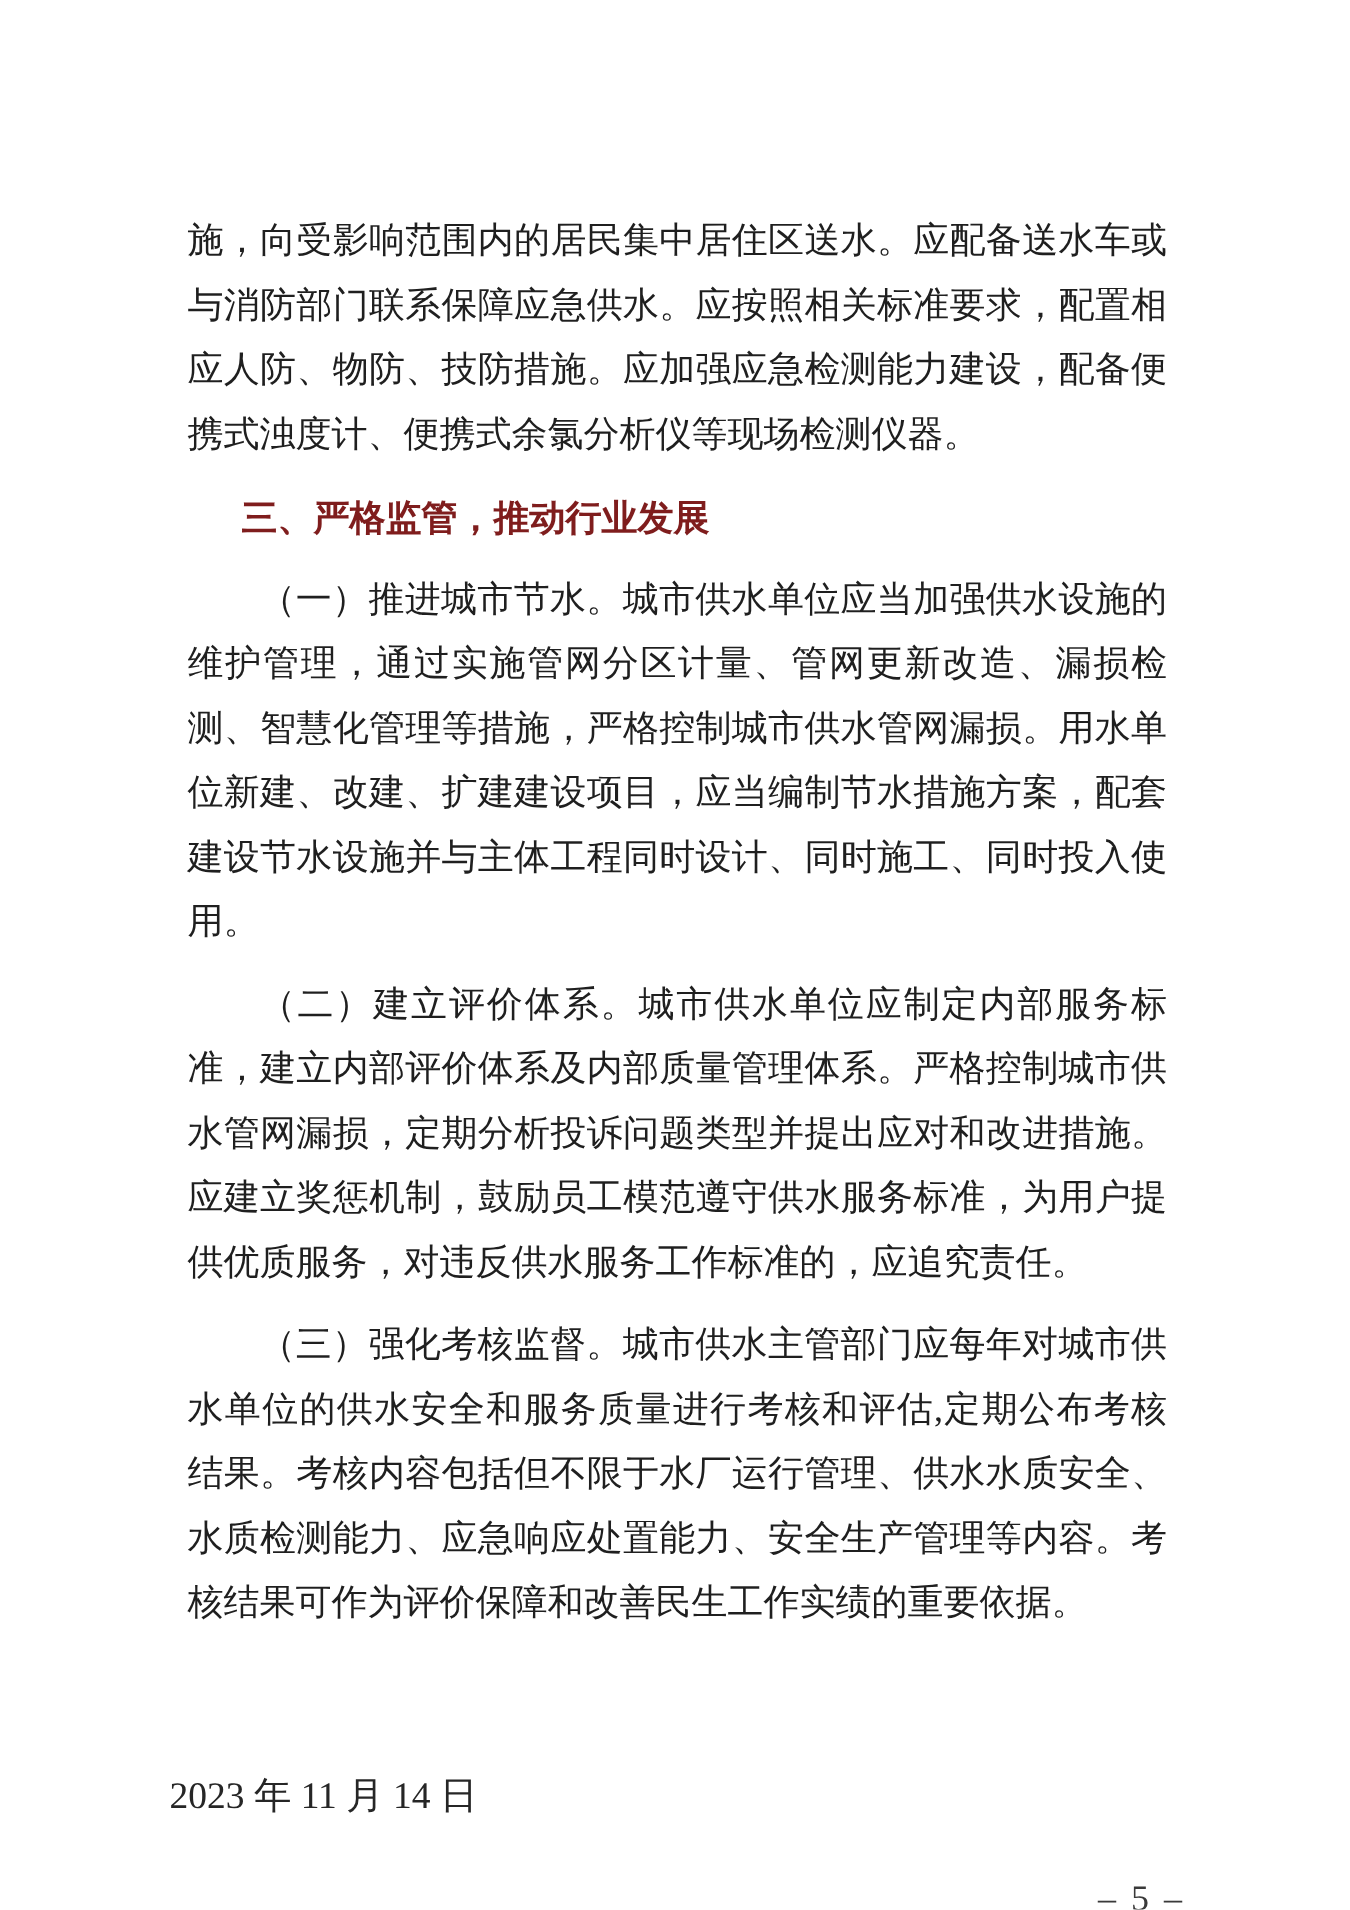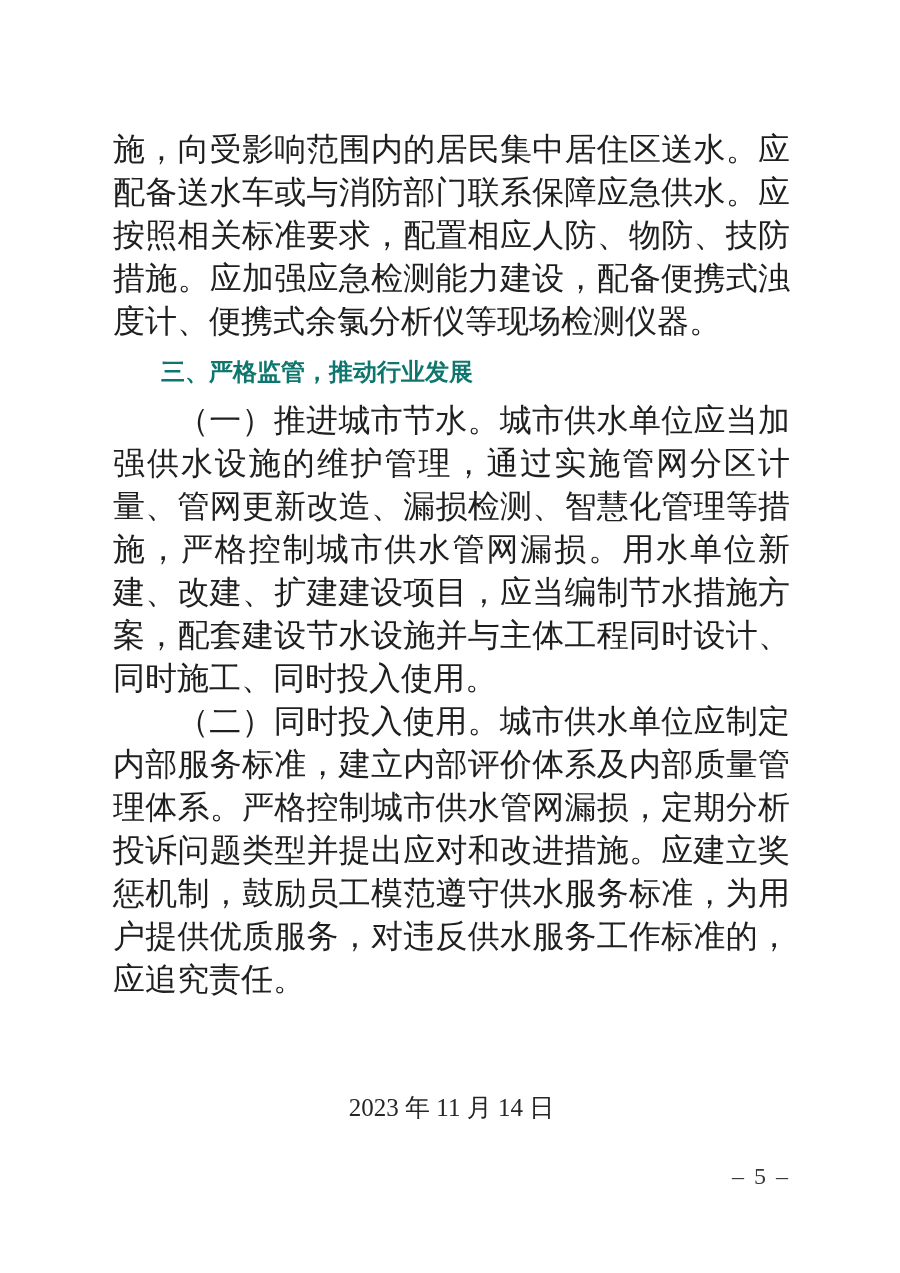--- a/index.html
+++ b/index.html
@@ -16,45 +16,45 @@
     overflow: hidden;
   }
   .page {
     position: absolute;
     left: 113px;
     top: 0;
     width: 677px;
     padding-top: 128px;
   }
   .para {
-    font-size: 32px;
+    font-size: 24px;
     line-height: 43px;
     text-align: justify;
     text-justify: inter-ideograph;
-    margin: 0;
+    margin: 12px;
     word-break: break-all;
   }
   .para.indent {
     text-indent: 2em;
   }
   .section-heading {
     font-size: 24px;
     line-height: 43px;
     font-weight: bold;
     font-family: "Liberation Sans", "DejaVu Sans", sans-serif;
     text-indent: 2em;
     margin: 7px 0 6px 0;
-    color: #0f766e;
+    color: #7f1d1d;
   }
   .lead {
     font-weight: normal;
   }
   .date-line {
     margin-top: 85px;
-    text-align: center;
+    text-align: left;
     font-size: 25px;
     line-height: 43px;
     color: #262626;
   }
   .page-number {
     margin-top: 26px;
     text-align: right;
     font-size: 24px;
     line-height: 43px;
     color: #3a3a3a;
@@ -65,20 +65,21 @@
 <body>
 
 <div class="page">
 
   <p class="para">施，向受影响范围内的居民集中居住区送水。应配备送水车或与消防部门联系保障应急供水。应按照相关标准要求，配置相应人防、物防、技防措施。应加强应急检测能力建设，配备便携式浊度计、便携式余氯分析仪等现场检测仪器。</p>
 
   <h3 class="section-heading">三、严格监管，推动行业发展</h3>
 
   <p class="para indent"><span class="lead">（一）推进城市节水。</span><span>城市供水单位应当加强供水设施的维护管理，通过实施管网分区计量、管网更新改造、漏损检测、智慧化管理等措施，严格控制城市供水管网漏损。用水单位新建、改建、扩建建设项目，应当编制节水措施方案，配套建设节水设施并与主体工程同时设计、同时施工、同时投入使用。</span></p>
 
-  <p class="para indent"><span class="lead">（二）同时投入使用。</span><span>城市供水单位应制定内部服务标准，建立内部评价体系及内部质量管理体系。严格控制城市供水管网漏损，定期分析投诉问题类型并提出应对和改进措施。应建立奖惩机制，鼓励员工模范遵守供水服务标准，为用户提供优质服务，对违反供水服务工作标准的，应追究责任。</span></p>
+  <p class="para indent"><span class="lead">（二）建立评价体系。</span><span>城市供水单位应制定内部服务标准，建立内部评价体系及内部质量管理体系。严格控制城市供水管网漏损，定期分析投诉问题类型并提出应对和改进措施。应建立奖惩机制，鼓励员工模范遵守供水服务标准，为用户提供优质服务，对违反供水服务工作标准的，应追究责任。</span></p>
 
+  <p class="para indent"><span class="lead">（三）强化考核监督。</span><span>城市供水主管部门应每年对城市供水单位的供水安全和服务质量进行考核和评估,定期公布考核结果。考核内容包括但不限于水厂运行管理、供水水质安全、水质检测能力、应急响应处置能力、安全生产管理等内容。考核结果可作为评价保障和改善民生工作实绩的重要依据。</span></p>
 
   <div class="date-line">2023 年 11 月 14 日</div>
 
   <div class="page-number">– 5 –</div>
 
 </div>
 
 </body></html>

